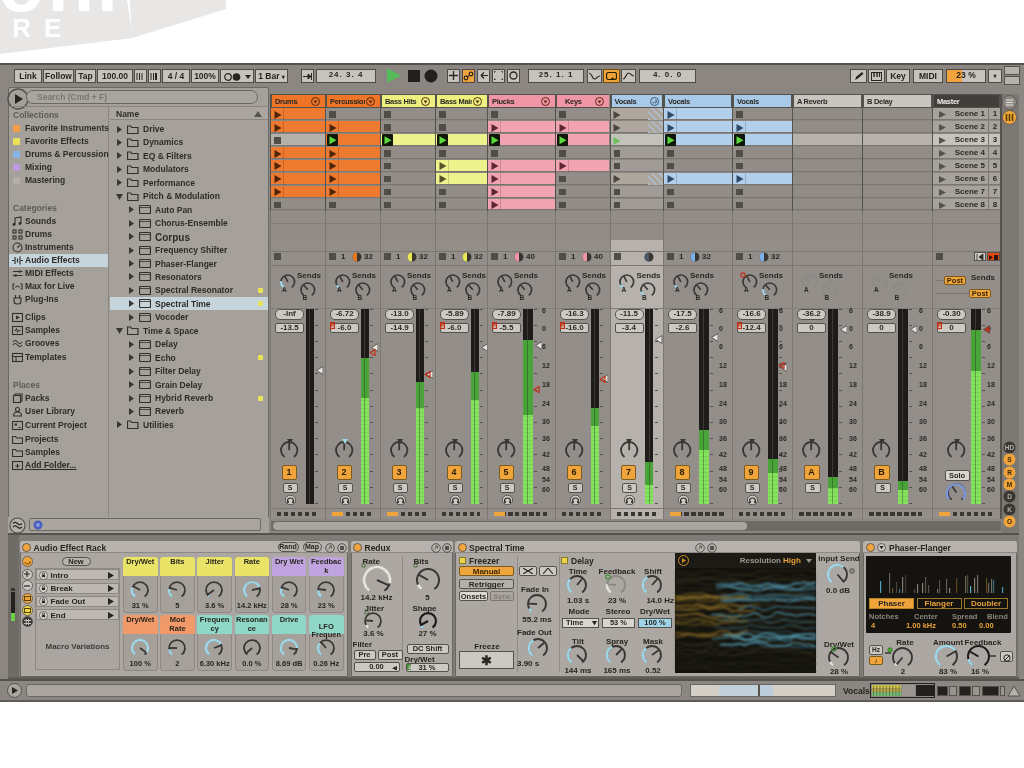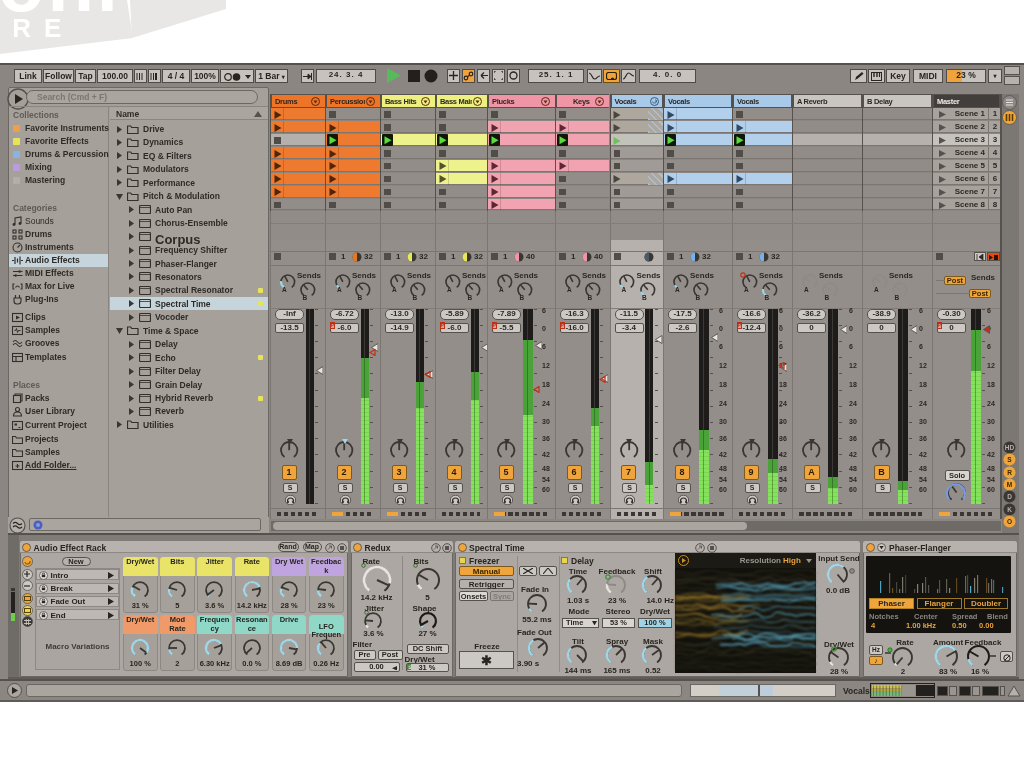--- a/index.html
+++ b/index.html
@@ -128,21 +128,21 @@
 <div style="left:13px;top:164px;width:7px;height:7px;background:#bb9be0;border-radius:1px"></div>
 <div style="left:25px;top:162px;width:92px;height:11px;font-size:8.5px;font-weight:700;color:#2e2b27;white-space:nowrap">Mixing</div>
 <div style="left:13px;top:177px;width:7px;height:7px;background:#b3aea9;border-radius:1px"></div>
 <div style="left:25px;top:175px;width:92px;height:11px;font-size:8.5px;font-weight:700;color:#2e2b27;white-space:nowrap">Mastering</div>
 <div style="left:13px;top:203px;width:90px;height:11px;font-size:8.5px;font-weight:700;color:#5e5a55">Categories</div>
 <svg style="position:absolute;left:12px;top:216px" width="11" height="11" viewBox="0 0 11 11">
     <path d="M3 8.5V2l6-1v6.5" stroke="#332f2b" fill="none" stroke-width="1.1"></path>
     <circle cx="2" cy="8.5" r="1.4" fill="#332f2b"></circle>
     <circle cx="8" cy="7.5" r="1.4" fill="#332f2b"></circle>
   </svg>
-<div style="left:25px;top:216px;width:92px;height:11px;font-size:8.5px;font-weight:400;color:#2e2b27;white-space:nowrap">Sounds</div>
+<div style="left:25px;top:216px;width:92px;height:11px;font-size:8.5px;font-weight:700;color:#2e2b27;white-space:nowrap">Sounds</div>
 <svg style="position:absolute;left:12px;top:229px" width="11" height="11" viewBox="0 0 11 11">
     <g fill="none" stroke="#332f2b" stroke-width="1.1">
       <rect x="1" y="1" width="3" height="3"></rect>
       <rect x="7" y="1" width="3" height="3"></rect>
       <rect x="1" y="7" width="3" height="3"></rect>
       <rect x="7" y="7" width="3" height="3"></rect>
     </g>
   </svg>
 <div style="left:25px;top:229px;width:92px;height:11px;font-size:8.5px;font-weight:700;color:#2e2b27;white-space:nowrap">Drums</div>
 <svg style="position:absolute;left:12px;top:242px" width="11" height="11" viewBox="0 0 11 11">
@@ -283,21 +283,21 @@
     <path d="M1 3.5h10" stroke="#332f2b" stroke-width="0.8"></path>
   </svg>
 <div style="left:155px;top:218.14999999999998px;width:110px;height:11px;font-size:8.5px;font-weight:700;color:#2e2b27;white-space:nowrap">Chorus-Ensemble</div>
 <svg style="position:absolute;left:129px;top:233.1px" width="5" height="7" viewBox="0 0 5 7">
     <polygon points="0,0 5,3.5 0,7" fill="#3a3733"></polygon>
   </svg>
 <svg style="position:absolute;left:139px;top:231.1px" width="12" height="11" viewBox="0 0 12 11">
     <rect x="0.5" y="1.5" width="11" height="8" rx="1" fill="none" stroke="#332f2b" stroke-width="1.2"></rect>
     <path d="M1 3.5h10" stroke="#332f2b" stroke-width="0.8"></path>
   </svg>
-<div style="left:155px;top:231.6px;width:110px;height:11px;font-size:13px;font-weight:700;color:#2e2b27;white-space:nowrap">Corpus</div>
+<div style="left:155px;top:231.6px;width:110px;height:11px;font-size:10px;font-weight:700;color:#2e2b27;white-space:nowrap">Corpus</div>
 <svg style="position:absolute;left:129px;top:246.55px" width="5" height="7" viewBox="0 0 5 7">
     <polygon points="0,0 5,3.5 0,7" fill="#3a3733"></polygon>
   </svg>
 <svg style="position:absolute;left:139px;top:244.55px" width="12" height="11" viewBox="0 0 12 11">
     <rect x="0.5" y="1.5" width="11" height="8" rx="1" fill="none" stroke="#332f2b" stroke-width="1.2"></rect>
     <path d="M1 3.5h10" stroke="#332f2b" stroke-width="0.8"></path>
   </svg>
 <div style="left:155px;top:245.05px;width:110px;height:11px;font-size:8.5px;font-weight:700;color:#2e2b27;white-space:nowrap">Frequency Shifter</div>
 <svg style="position:absolute;left:129px;top:260.0px" width="5" height="7" viewBox="0 0 5 7">
     <polygon points="0,0 5,3.5 0,7" fill="#3a3733"></polygon>
@@ -439,21 +439,21 @@
 <svg style="position:absolute;left:473px;top:96.5px" width="9" height="9" viewBox="0 0 9 9">
     <circle cx="4.5" cy="4.5" r="4" fill="#edf07e" stroke="#5a2a10" stroke-width="1"></circle>
     <polygon points="2.5,3.5 6.5,3.5 4.5,6.5" fill="#5a2a10"></polygon>
   </svg>
 <div style="left:488px;top:94px;width:67px;height:13.5px;background:#f095a5;border:1px solid #55524e;font-size:7.5px;font-weight:700;color:#2b2823;line-height:13.5px;padding-left:3px;letter-spacing:-0.3px;white-space:nowrap;overflow:hidden">Plucks</div>
 <div style="left:540px;top:95px;width:15px;height:11.5px;background:#f095a5"></div>
 <svg style="position:absolute;left:541px;top:96.5px" width="9" height="9" viewBox="0 0 9 9">
     <circle cx="4.5" cy="4.5" r="4" fill="#f095a5" stroke="#5a2a10" stroke-width="1"></circle>
     <polygon points="2.5,3.5 6.5,3.5 4.5,6.5" fill="#5a2a10"></polygon>
   </svg>
-<div style="left:556px;top:94px;width:53px;height:13.5px;background:#f095a5;border:1px solid #55524e;font-size:7.5px;font-weight:700;color:#2b2823;line-height:13.5px;padding-left:16px;letter-spacing:-0.3px;white-space:nowrap;overflow:hidden">Keys</div>
+<div style="left:556px;top:94px;width:53px;height:13.5px;background:#f095a5;border:1px solid #55524e;font-size:7.5px;font-weight:700;color:#2b2823;line-height:13.5px;padding-left:8px;letter-spacing:-0.3px;white-space:nowrap;overflow:hidden">Keys</div>
 <div style="left:594px;top:95px;width:15px;height:11.5px;background:#f095a5"></div>
 <svg style="position:absolute;left:595px;top:96.5px" width="9" height="9" viewBox="0 0 9 9">
     <circle cx="4.5" cy="4.5" r="4" fill="#f095a5" stroke="#5a2a10" stroke-width="1"></circle>
     <polygon points="2.5,3.5 6.5,3.5 4.5,6.5" fill="#5a2a10"></polygon>
   </svg>
 <div style="left:610.5px;top:94px;width:52.5px;height:13.5px;background:#a9c9e9;border:1px solid #55524e;font-size:7.5px;font-weight:700;color:#2b2823;line-height:13.5px;padding-left:3px;letter-spacing:-0.3px;white-space:nowrap;overflow:hidden">Vocals</div>
 <div style="left:664px;top:94px;width:68px;height:13.5px;background:#a9c9e9;border:1px solid #55524e;font-size:7.5px;font-weight:700;color:#2b2823;line-height:13.5px;padding-left:3px;letter-spacing:-0.3px;white-space:nowrap;overflow:hidden">Vocals</div>
 <div style="left:733px;top:94px;width:59px;height:13.5px;background:#a9c9e9;border:1px solid #55524e;font-size:7.5px;font-weight:700;color:#2b2823;line-height:13.5px;padding-left:3px;letter-spacing:-0.3px;white-space:nowrap;overflow:hidden">Vocals</div>
 <div style="left:793px;top:94px;width:69px;height:13.5px;background:#c9c5c1;border:1px solid #55524e;font-size:7.5px;font-weight:700;color:#2b2823;line-height:13.5px;padding-left:3px;letter-spacing:-0.3px;white-space:nowrap;overflow:hidden">A Reverb</div>
 <div style="left:863px;top:94px;width:69px;height:13.5px;background:#c9c5c1;border:1px solid #55524e;font-size:7.5px;font-weight:700;color:#2b2823;line-height:13.5px;padding-left:3px;letter-spacing:-0.3px;white-space:nowrap;overflow:hidden">B Delay</div>

